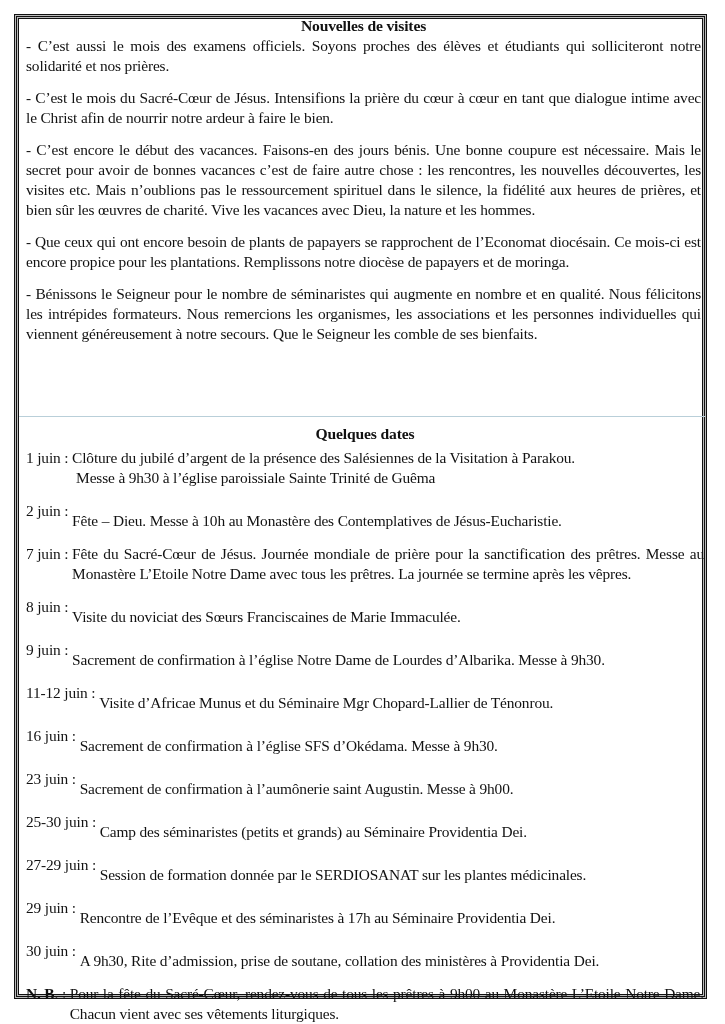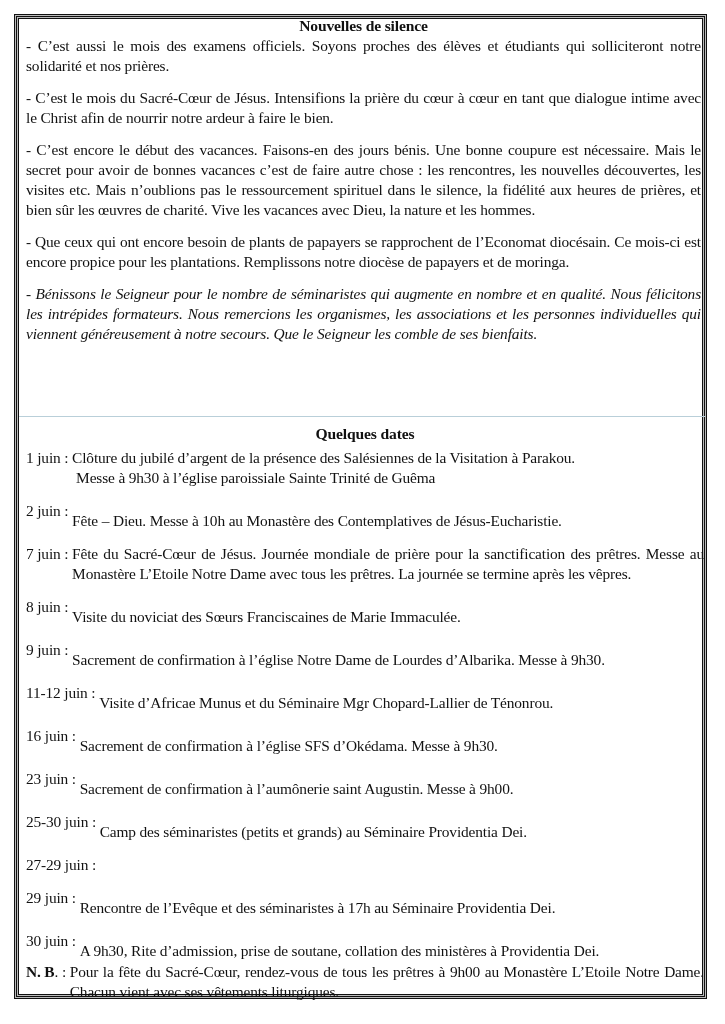--- a/index.html
+++ b/index.html
@@ -37,21 +37,21 @@
       text-align: center;
       font-weight: bold;
       font-size: 15.6px;
       line-height: 20px;
       margin: 0;
     }
     .para {
       text-align: justify;
       margin: 0 0 12px 0;
     }
-    .para:last-child { margin-bottom: 8px; font-style: italic; }
+    .para:last-child { margin-bottom: 8px; }
     .divider {
       position: absolute;
       left: 19px;
       width: 686px;
       top: 416px;
       height: 0;
       border-top: 1.5px solid #b9cfd9;
     }
     .dates {
       position: absolute;
@@ -72,38 +72,38 @@
       flex: 0 0 auto;
     }
     .date-text {
       flex: 1 1 auto;
       text-align: justify;
     }
     .date-item.single .date-text { text-align: left; margin-top: 10px; }
     .nb {
       position: absolute;
       left: 26px;
-      top: 962px;
+      top: 984px;
       width: 678px;
       display: flex;
       font-size: 15.4px;
       line-height: 20px;
       letter-spacing: -0.15px;
     }
     .nb-label { font-weight: bold; white-space: pre; flex: 0 0 auto; }
     .nb-sep { white-space: pre; flex: 0 0 auto; }
     .nb-text { flex: 1 1 auto; text-align: justify; }
   </style>
 </head>
 <body>
 
 <div class="frame"></div>
 
 <div class="content">
-  <h2 class="section-title">Nouvelles de silence</h2>
+  <h2 class="section-title">Nouvelles de visites</h2>
   <p class="para">- C’est aussi le mois des examens officiels. Soyons proches des élèves et étudiants qui solliciteront notre solidarité et nos prières.</p>
   <p class="para">- C’est le mois du Sacré-Cœur de Jésus. Intensifions la prière du cœur à cœur en tant que dialogue intime avec le Christ afin de nourrir notre ardeur à faire le bien.</p>
   <p class="para">- C’est encore le début des vacances. Faisons-en des jours bénis. Une bonne coupure est nécessaire. Mais le secret pour avoir de bonnes vacances c’est de faire autre chose : les rencontres, les nouvelles découvertes, les visites etc. Mais n’oublions pas le ressourcement spirituel dans le silence, la fidélité aux heures de prières, et bien sûr les œuvres de charité. Vive les vacances avec Dieu, la nature et les hommes.</p>
   <p class="para">- Que ceux qui ont encore besoin de plants de papayers se rapprochent de l’Economat diocésain. Ce mois-ci est encore propice pour les plantations. Remplissons notre diocèse de papayers et de moringa.</p>
   <p class="para">- Bénissons le Seigneur pour le nombre de séminaristes qui augmente en nombre et en qualité. Nous félicitons les intrépides formateurs. Nous remercions les organismes, les associations et les personnes individuelles qui viennent généreusement à notre secours. Que le Seigneur les comble de ses bienfaits.</p>
 </div>
 
 <div class="divider"></div>
 
 <div class="dates">
@@ -152,20 +152,21 @@
     <span class="date-text">Sacrement de confirmation à l’aumônerie saint Augustin. Messe à 9h00.</span>
   </div>
 
   <div class="date-item single">
     <span class="date-label">25-30 juin : </span>
     <span class="date-text">Camp des séminaristes (petits et grands) au Séminaire Providentia Dei.</span>
   </div>
 
   <div class="date-item single">
     <span class="date-label">27-29 juin : </span>
+    <span class="date-text">Session de formation donnée par le SERDIOSANAT sur les plantes médicinales.</span>
   </div>
 
   <div class="date-item single">
     <span class="date-label">29 juin : </span>
     <span class="date-text">Rencontre de l’Evêque et des séminaristes à 17h au Séminaire Providentia Dei.</span>
   </div>
 
   <div class="date-item single">
     <span class="date-label">30 juin : </span>
     <span class="date-text">A 9h30, Rite d’admission, prise de soutane, collation des ministères à Providentia Dei.</span>

